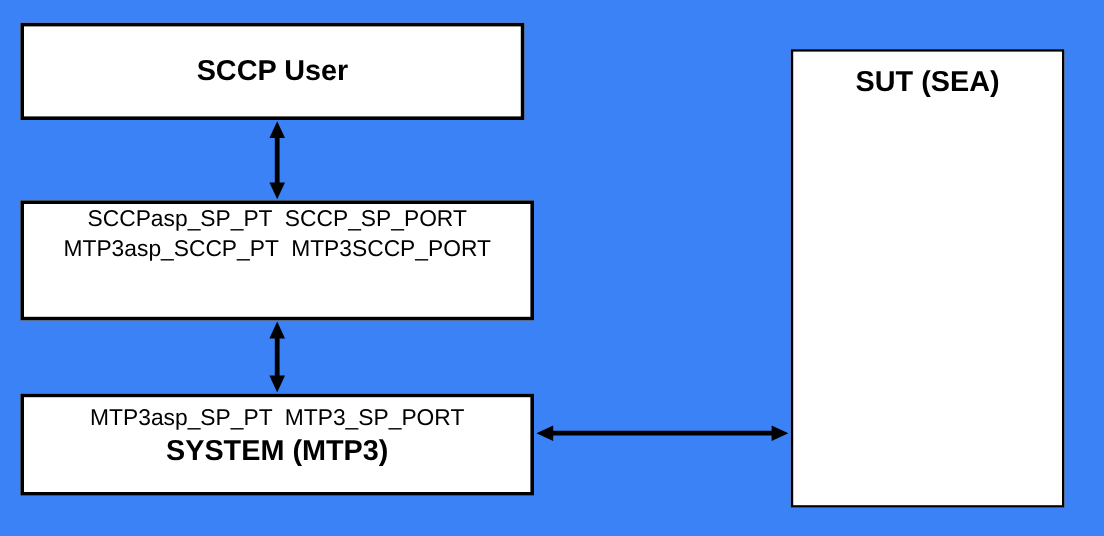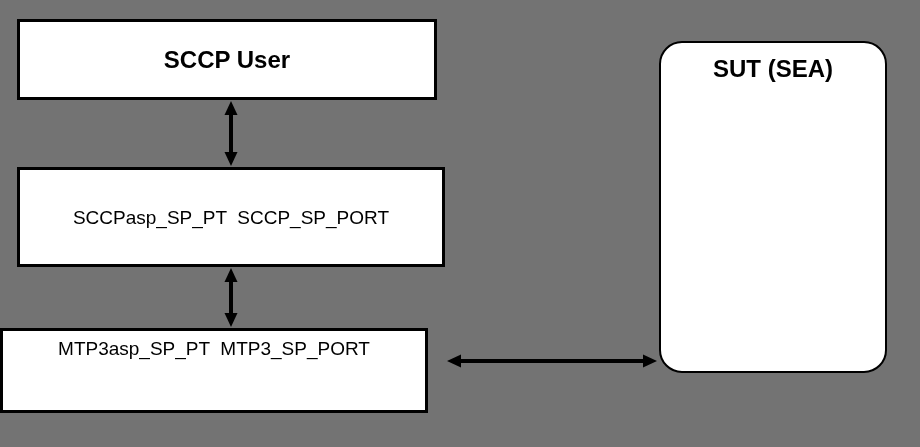--- a/index.html
+++ b/index.html
@@ -3,21 +3,21 @@
 <meta charset="utf-8">
 <style>
   * { margin: 0; padding: 0; box-sizing: border-box; }
   html, body { background: #ffffff; }
   body { font-family: "Liberation Sans", sans-serif; color: #000000; }
 
   .canvas {
     position: relative;
     width: 920px;
     height: 447px;
-    background: #737373;
+    background: #3b82f6;
     overflow: hidden;
   }
 
   .box {
     position: absolute;
     background: #ffffff;
     border: 3px solid #000000;
     display: flex;
     flex-direction: column;
     align-items: center;
@@ -39,61 +39,61 @@
 
   #sccp-user-box {
     left: 17px; top: 19px;
     width: 420px; height: 81px;
     justify-content: center;
   }
 
   #sccp-box {
     left: 17px; top: 167px;
     width: 428px; height: 100px;
-    justify-content: center;
   }
 
   #system-mtp3-box {
-    left: 0; top: 328px;
+    left: 17px; top: 328px;
     width: 428px; height: 85px;
     justify-content: flex-start;
     padding-top: 5px;
   }
 
   #sut-box {
     left: 659px; top: 41px;
-    width: 228px; height: 332px;
+    width: 228px; height: 382px;
     border-width: 2px;
     justify-content: flex-start;
     padding-top: 11px;
-    border-radius: 23px;
   }
 
   .arrows-layer {
     position: absolute;
     left: 0; top: 0;
     width: 920px; height: 447px;
     pointer-events: none;
   }
 </style>
 </head>
 <body>
 
 <div class="canvas">
 
   <div class="box" id="sccp-user-box">
     <div class="box-title">SCCP User</div>
   </div>
 
   <div class="box" id="sccp-box">
     <div class="box-ports">SCCPasp_SP_PT  SCCP_SP_PORT</div>
+    <div class="box-ports">MTP3asp_SCCP_PT  MTP3SCCP_PORT</div>
   </div>
 
   <div class="box" id="system-mtp3-box">
     <div class="box-ports">MTP3asp_SP_PT  MTP3_SP_PORT</div>
+    <div class="box-title">SYSTEM (MTP3)</div>
   </div>
 
   <div class="box" id="sut-box">
     <div class="box-title">SUT (SEA)</div>
   </div>
 
   <svg class="arrows-layer" viewBox="0 0 920 447" xmlns="http://www.w3.org/2000/svg">
 
     <g fill="#000000" stroke="#000000">
       <line x1="231" y1="111" x2="231" y2="156" stroke-width="4"></line>

